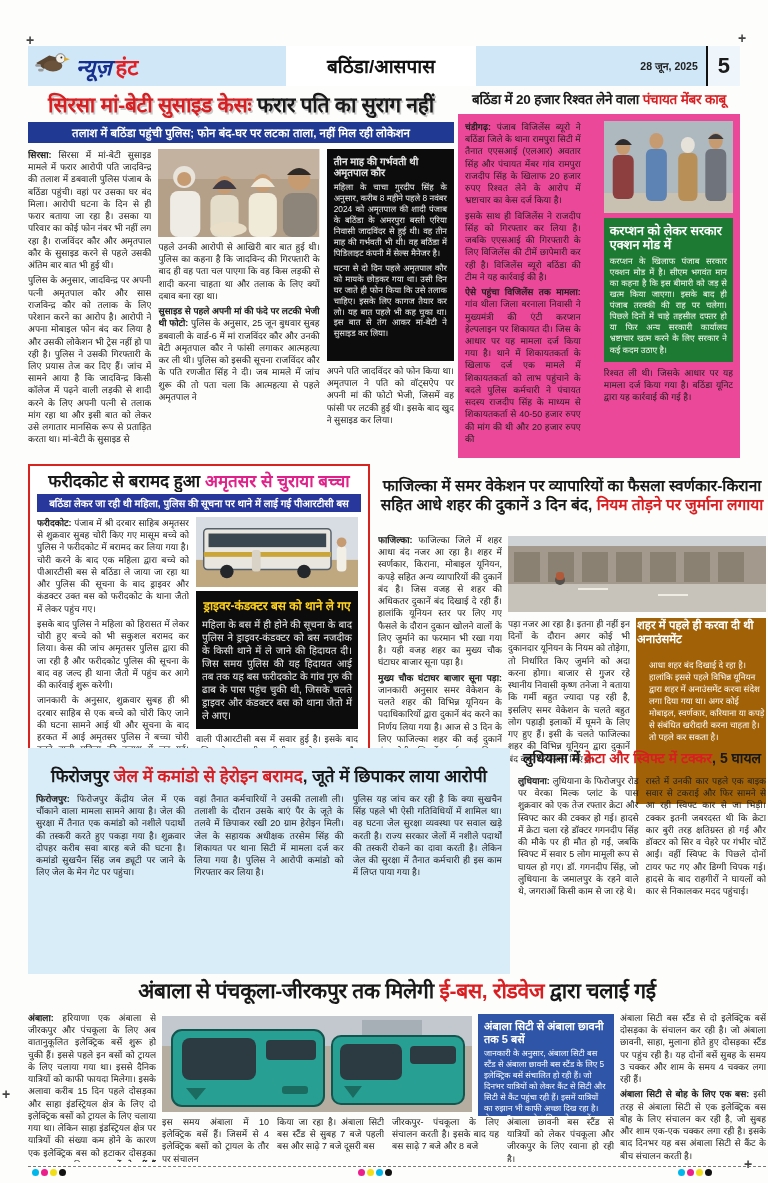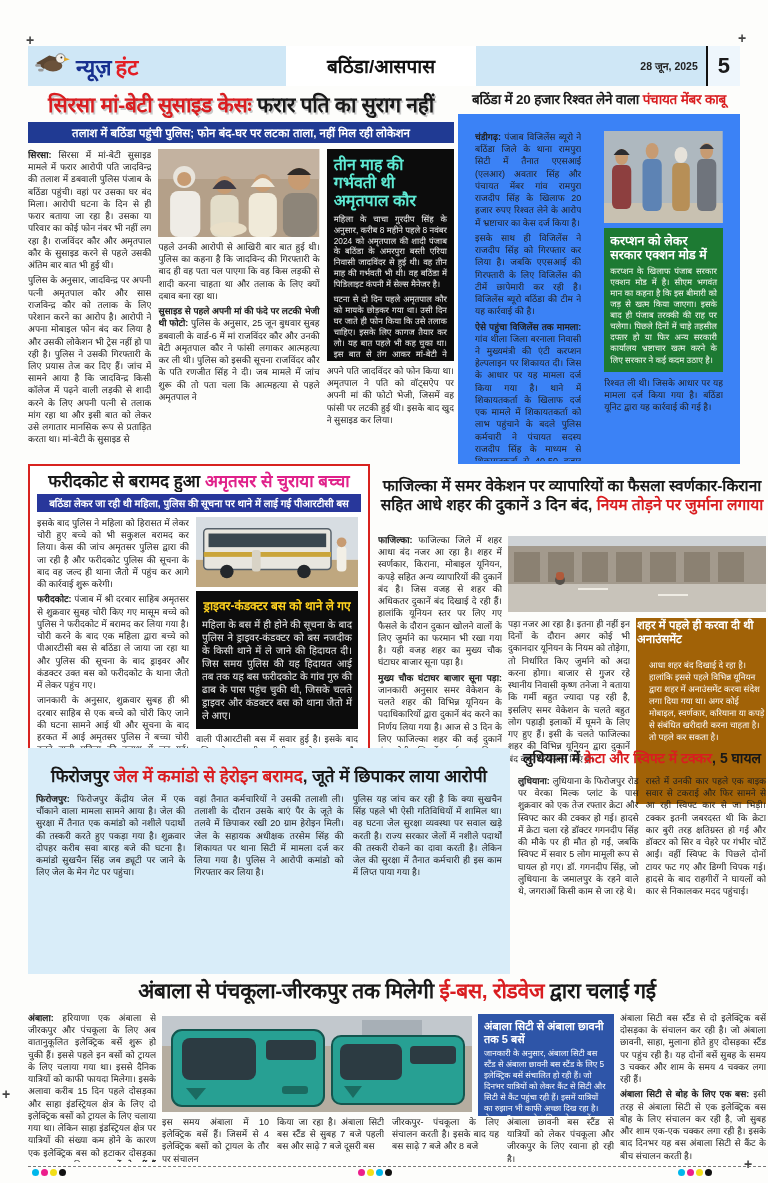--- a/index.html
+++ b/index.html
@@ -3,21 +3,21 @@
 <meta charset="utf-8">
 <style>
   html,body{margin:0;padding:0;background:#ffffff;}
   .page{position:relative;width:768px;height:1183px;background:#fdfdfb;overflow:hidden;
         font-family:"Liberation Sans","DejaVu Sans",sans-serif;color:#1b1b1b;}
   .crop{position:absolute;color:#444;font-size:14px;font-weight:bold;}
   
   .masthead{position:absolute;left:28px;top:46px;width:712px;height:40px;background:#cfe7f6;
             display:flex;align-items:center;}
   .logo{display:flex;align-items:center;gap:4px;padding-left:6px;}
-  .logo-blue{font-size:22px;font-weight:bold;color:#17308f;}
+  .logo-blue{font-size:22px;font-weight:bold;color:#17308f;font-style:italic;}
   .logo-red{font-size:22px;font-weight:bold;color:#e31e24;}
   .section-tab{position:absolute;left:258px;top:0;width:190px;height:40px;background:#ffffff;
                display:flex;align-items:center;justify-content:center;font-size:19px;font-weight:bold;color:#111;}
   .mh-right{margin-left:auto;display:flex;align-items:center;}
   .date{font-size:10.5px;font-weight:bold;color:#222;margin-right:8px;}
   .pagenum{border-left:2px solid #111;background:#eef6fc;font-size:22px;font-weight:bold;
            padding:2px 10px;line-height:36px;height:36px;}
   
   .t{margin:0 0 3px;font-size:9px;line-height:1.36;text-align:justify;color:#202020;}
   .dl{font-weight:bold;}
@@ -30,25 +30,25 @@
   .sirsa h1{font-size:21px;letter-spacing:-0.3px;text-shadow:1.5px 1.5px 0 #c9c9c9;}
   .subbar{margin-top:4px;background:#203a93;color:#fff;font-weight:bold;font-size:11.5px;
           text-align:center;padding:3px 2px;}
   .body3{display:flex;gap:7px;margin-top:6px;height:300px;overflow:hidden;}
   .col{overflow:hidden;}
   .w124{width:124px;} .w162{width:162px;} .w128{width:128px;}
   .photo{width:100%;overflow:hidden;margin-bottom:4px;}
   .photo svg{display:block;width:100%;height:100%;}
   .blackbox{background:#0c0c0c;color:#f2f2f2;padding:7px;margin-bottom:4px;height:198px;overflow:hidden;}
   .blackbox p{margin:0 0 4px;font-size:8.4px;line-height:1.3;text-align:justify;color:#efefef;}
-  .bb-title{color:#5eead4;font-size:16px;font-weight:bold;line-height:1.12;margin-bottom:4px;}
+  .bb-title{color:#e5e5e5;font-size:10px;font-weight:bold;line-height:1.12;margin-bottom:4px;}
   
   .bathinda{left:458px;top:90px;width:282px;height:374px;}
   .bathinda h2{font-size:13.5px;letter-spacing:-0.2px;}
-  .lb-box{margin-top:6px;background:#3b82f6;padding:17px;display:flex;gap:23px;height:330px;overflow:hidden;}
+  .lb-box{margin-top:6px;background:#ec4899;padding:7px;display:flex;gap:23px;height:330px;overflow:hidden;}
   .bw1{width:120px;overflow:hidden;} .bw2{width:134px;overflow:hidden;}
   .greenbox{background:#1d7a33;color:#f5f8ef;padding:6px;margin:5px 0;}
   .gb-title{font-size:12.5px;font-weight:bold;line-height:1.15;color:#ffffff;margin-bottom:3px;}
   .greenbox p{margin:0;font-size:8.4px;line-height:1.32;text-align:justify;}
   
   .faridkot{left:28px;top:464px;width:342px;height:346px;border:2px solid #d8231f;background:#fff;padding:3px 7px;}
   .faridkot h2{font-size:17px;}
   .fk-sub{background:#28379b;color:#fff;font-weight:bold;font-size:10px;text-align:center;padding:2px;margin-top:2px;}
   .fk-body{display:flex;gap:7px;margin-top:5px;height:276px;overflow:hidden;}
   .fk1{width:152px;overflow:hidden;} .fk2{width:162px;overflow:hidden;}
@@ -209,22 +209,22 @@
   </section>
 
   <section class="faridkot">
     <h2>
       <span class="blk">फरीदकोट से बरामद हुआ</span>
       <span style="color:#e0218a;">अमृतसर से चुराया बच्चा</span>
     </h2>
     <div class="fk-sub">बठिंडा लेकर जा रही थी महिला, पुलिस की सूचना पर थाने में लाई गई पीआरटीसी बस</div>
     <div class="fk-body">
       <div class="fk1">
+        <p class="t"><b class="dl">फरीदकोट:</b> <span>पंजाब में श्री दरबार साहिब अमृतसर से शुक्रवार सुबह चोरी किए गए मासूम बच्चे को पुलिस ने फरीदकोट में बरामद कर लिया गया है। चोरी करने के बाद एक महिला द्वारा बच्चे को पीआरटीसी बस से बठिंडा ले जाया जा रहा था और पुलिस की सूचना के बाद ड्राइवर और कंडक्टर उक्त बस को फरीदकोट के थाना जैतो में लेकर पहुंच गए।</span></p>
         <p class="t">इसके बाद पुलिस ने महिला को हिरासत में लेकर चोरी हुए बच्चे को भी सकुशल बरामद कर लिया। केस की जांच अमृतसर पुलिस द्वारा की जा रही है और फरीदकोट पुलिस की सूचना के बाद वह जल्द ही थाना जैतो में पहुंच कर आगे की कार्रवाई शुरू करेगी।</p>
-        <p class="t"><b class="dl">फरीदकोट:</b> <span>पंजाब में श्री दरबार साहिब अमृतसर से शुक्रवार सुबह चोरी किए गए मासूम बच्चे को पुलिस ने फरीदकोट में बरामद कर लिया गया है। चोरी करने के बाद एक महिला द्वारा बच्चे को पीआरटीसी बस से बठिंडा ले जाया जा रहा था और पुलिस की सूचना के बाद ड्राइवर और कंडक्टर उक्त बस को फरीदकोट के थाना जैतो में लेकर पहुंच गए।</span></p>
         <p class="t">जानकारी के अनुसार, शुक्रवार सुबह ही श्री दरबार साहिब से एक बच्चे को चोरी किए जाने की घटना सामने आई थी और सूचना के बाद हरकत में आई अमृतसर पुलिस ने बच्चा चोरी करने वाली महिला की तलाश में जुट गई। सीसीटीवी फुटेज के आधार पर पुलिस को इनपुट मिला की यह महिला बच्चे को साथ लेकर अमृतसर के बस स्टैंड से बठिंडा जाने</p>
       </div>
       <div class="fk2">
         <div class="photo" style="height:70px;">
           <svg viewBox="0 0 168 72" preserveAspectRatio="none">
             <rect width="168" height="44" fill="#d7dde2"></rect>
             <rect y="44" width="168" height="28" fill="#bfa77f"></rect>
             <rect x="8" y="12" width="132" height="42" rx="4" fill="#e8e6df" stroke="#55606a" stroke-width="1.5"></rect>
             <rect x="13" y="17" width="122" height="14" fill="#3a4750"></rect>
             <rect x="8" y="36" width="132" height="5" fill="#caa53a"></rect>

